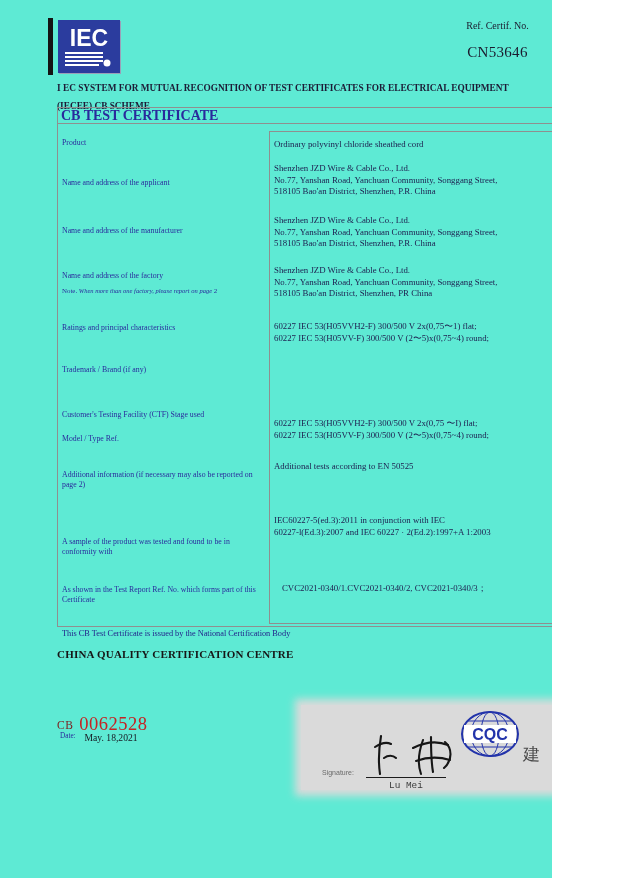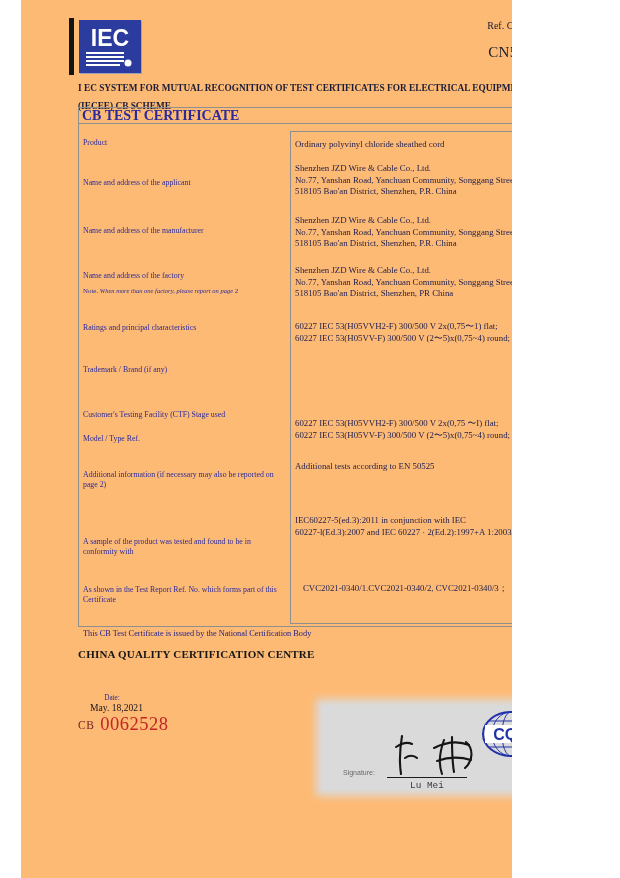--- a/index.html
+++ b/index.html
@@ -1,17 +1,17 @@
 <!DOCTYPE html>
 <html><head>
 <meta charset="utf-8">
 <style>
   html,body{margin:0;padding:0;background:#ffffff;}
-  .sheet{position:relative;width:491px;height:878px;background:#fdba74;overflow:hidden;
-         font-family:"Liberation Serif",serif;color:#1d1d4e;margin-left:21px;}
+  .sheet{position:relative;width:552px;height:878px;background:#5eead4;overflow:hidden;
+         font-family:"Liberation Serif",serif;color:#1d1d4e;}
   .abs{position:absolute;}
 
   
   .iec-bar{left:48px;top:18px;width:5px;height:57px;background:#141414;}
   .iec-box{left:58px;top:20px;width:62px;height:53px;background:#2b3c9e;box-shadow:1px 1px 0 #9aa0b8;}
   .ref-block{left:440px;top:15px;width:115px;text-align:center;color:#1b1b2e;}
   .ref-label{font-size:10px;}
   .ref-no{display:block;margin-top:11px;font-size:15px;letter-spacing:.3px;}
   .headline{left:57px;top:79px;width:520px;font-size:9.3px;font-weight:bold;color:#1c1c36;
             line-height:18px;white-space:pre-line;}
@@ -39,21 +39,21 @@
   .lbl-model{top:326px;}       .val-model{top:286px;}
   .lbl-addinfo{top:362px;}     .val-addtests{top:329px;}
   .lbl-sample{top:429px;}      .val-standards{top:383px;}
   .lbl-report{top:477px;}      .val-reports{top:451px;}
 
   .issued-note{left:62px;top:629px;font-size:8.3px;color:#22228a;}
 
   
   .issuer-name{left:57px;top:648px;font-size:11px;font-weight:bold;color:#161616;letter-spacing:.2px;}
   .issuer-address{left:57px;top:665px;font-size:7.3px;color:#20202c;}
-  .date-row{left:60px;top:694px;display:flex;align-items:center;flex-direction:column;}
+  .date-row{left:60px;top:732px;display:flex;align-items:flex-start;}
   .date-label{font-size:7.2px;color:#2a2a9c;}
   .date-value{font-size:9.6px;color:#161620;margin-left:9px;}
   .cb-row{left:57px;top:714px;display:flex;align-items:center;}
   .cb-prefix{font-size:11.5px;color:#7c2222;letter-spacing:.5px;}
   .cb-number{font-size:18.5px;color:#c32424;margin-left:6px;letter-spacing:.5px;}
 
   
   .sig-patch{left:301px;top:705px;width:275px;height:85px;background:#dadada;
              box-shadow:0 0 8px 6px #dadada;}
   .cqc-logo{left:460px;top:710px;width:60px;height:48px;}

